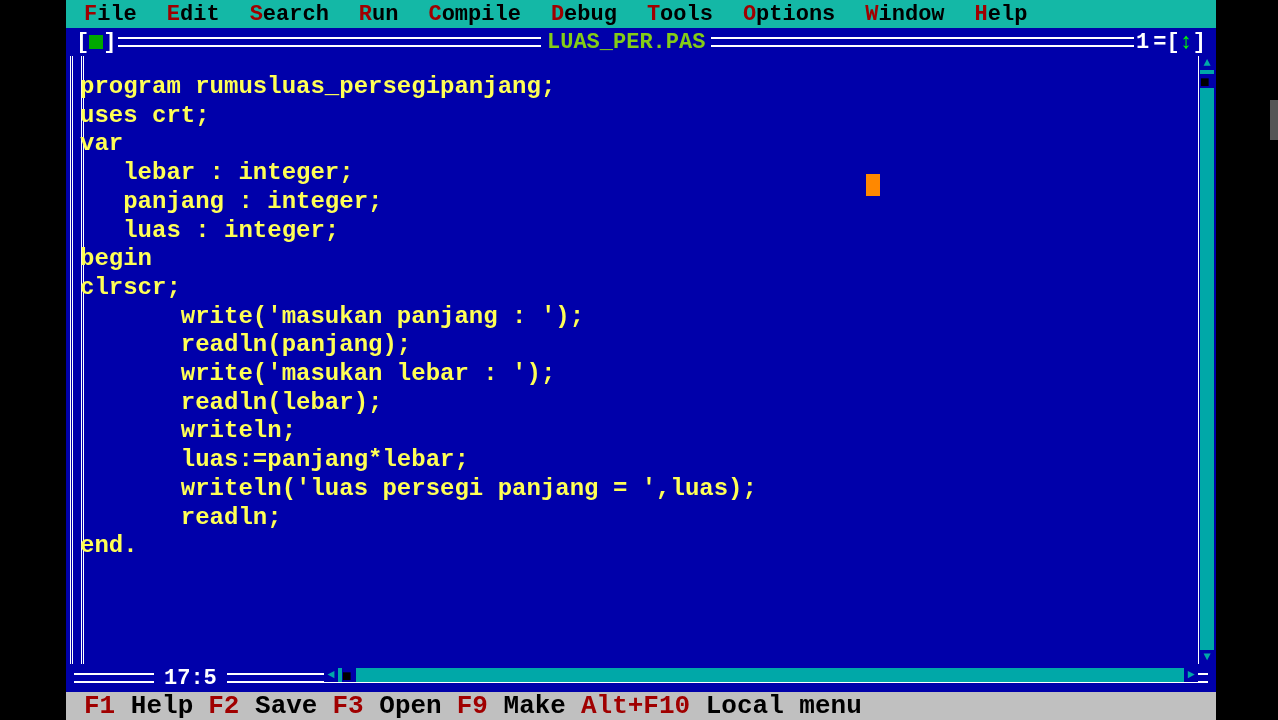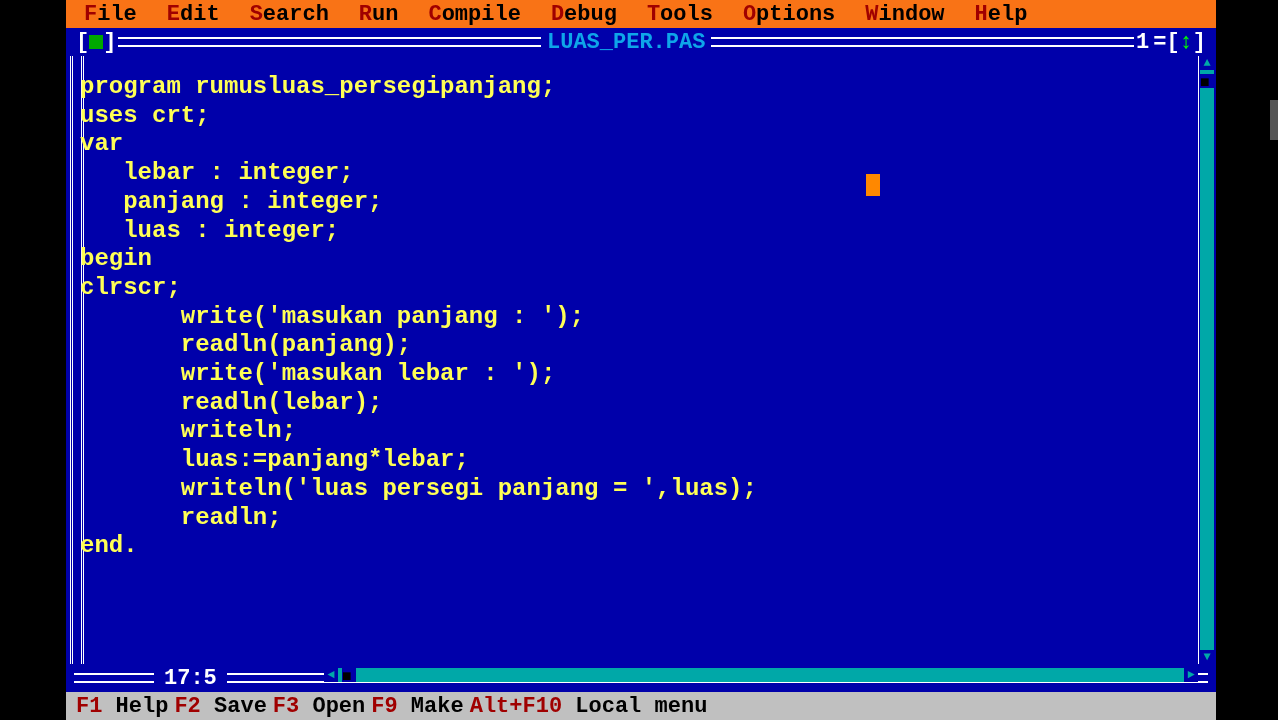--- a/index.html
+++ b/index.html
@@ -15,21 +15,21 @@
     position: absolute;
     left: 66px;
     top: 0;
     width: 1150px;
     height: 720px;
     background: #c0c0c0;
   }
   
   .menubar {
     height: 28px;
-    background: #f97316;
+    background: #14b8a6;
     display: flex;
     align-items: center;
     font-size: 22px;
     font-weight: bold;
     padding-left: 18px;
     gap: 30px;
   }
   .menubar .menu-item {
     color: #000;
     cursor: pointer;
@@ -78,21 +78,21 @@
     border-right: 3px double #fff;
   }
   .dline {
     flex: 1;
     height: 6px;
     border-top: 2px solid #fff;
     border-bottom: 2px solid #fff;
   }
   .title-segment {
     padding: 0 6px;
-    color: #0ea5e9;
+    color: #84cc16;
   }
   .close-box {
     padding: 0 2px;
     color: #fff;
   }
   .close-box .glyph {
     display:inline-block;
     width:14px; height:14px;
     background:#00a800;
     vertical-align:middle;
@@ -175,24 +175,24 @@
   
   .statusbar {
     position: absolute;
     left: 0;
     right: 0;
     bottom: 0;
     height: 28px;
     background: #c0c0c0;
     display: flex;
     align-items: center;
-    font-size: 22px;
+    font-size: 26px;
     font-weight: bold;
-    padding-left: 10px;
-    gap: 6px;
+    padding-left: 18px;
+    gap: 15px;
   }
   .statusbar .sitem {
     color: #000;
     white-space: nowrap;
   }
   .statusbar .sitem .skey {
     color: #a00000;
   }
   
   .outside-right {

